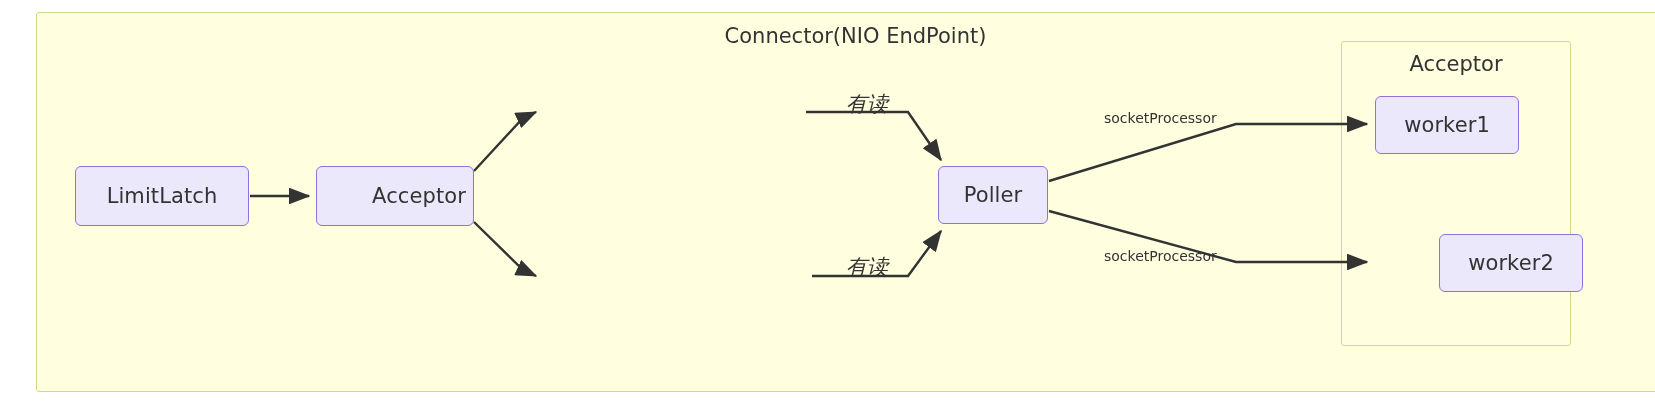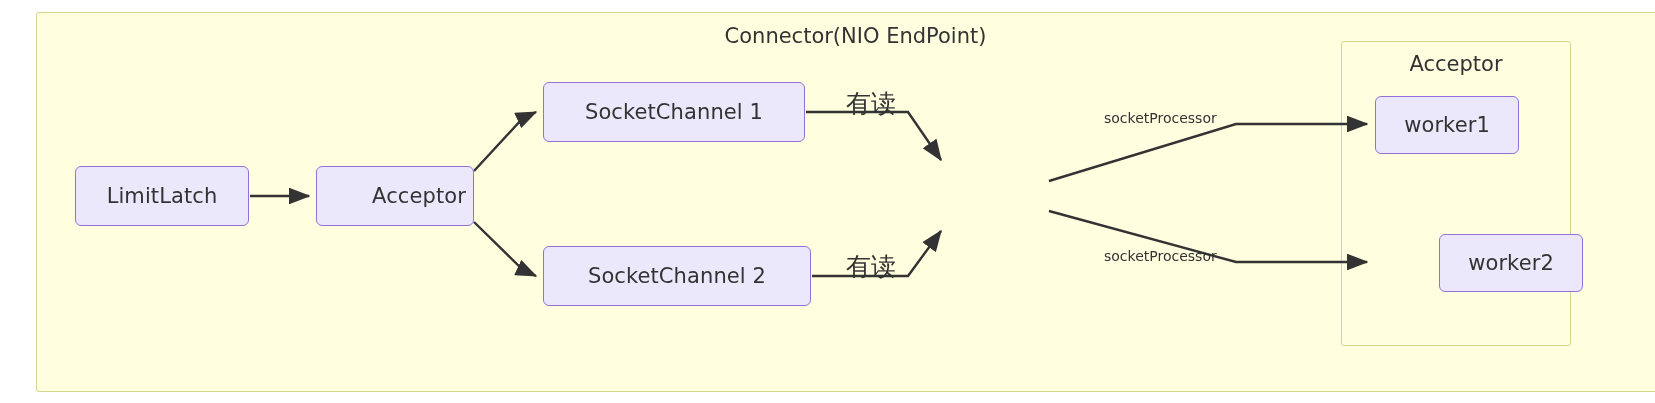--- a/index.html
+++ b/index.html
@@ -96,21 +96,22 @@
   .edge-label {
     position: absolute;
     color: #333333;
     font-size: 14px;
     line-height: 22px;
     white-space: nowrap;
     background: transparent;
   }
   .edge-label.cjk {
     font-family: "DejaVu Sans", "Liberation Sans", sans-serif;
-    font-size: 25px;
+    font-size: 21px;
+    font-style: italic;
   }
   #label-youdu-1 { left: 818px;  top: 93px;  }
   #label-youdu-2 { left: 818px;  top: 256px; }
   #label-sp-1    { left: 1076px; top: 107px; }
   #label-sp-2    { left: 1076px; top: 245px; }
 </style>
 </head>
 <body>
 
 <div id="canvas">
@@ -143,18 +144,17 @@
     <path d="M 1021,211 L 1208,262 L 1339,262" marker-end="url(#arrowhead)"></path>
   </svg>
 
   <div class="edge-label cjk" id="label-youdu-1">有读</div>
   <div class="edge-label cjk" id="label-youdu-2">有读</div>
   <div class="edge-label" id="label-sp-1">socketProcessor</div>
   <div class="edge-label" id="label-sp-2">socketProcessor</div>
 
   <div class="node" id="node-limitlatch">LimitLatch</div>
   <div class="node" id="node-acceptor">Acceptor</div>
-  <div class="node" id="node-sc1">SocketChannel 1</div>
-  <div class="node" id="node-sc2">SocketChannel 2</div>
+  <div class="node" id="node-poller">Poller</div>
   <div class="node" id="node-worker1">worker1</div>
   <div class="node" id="node-worker2">worker2</div>
 
 </div>
 
 </body></html>

